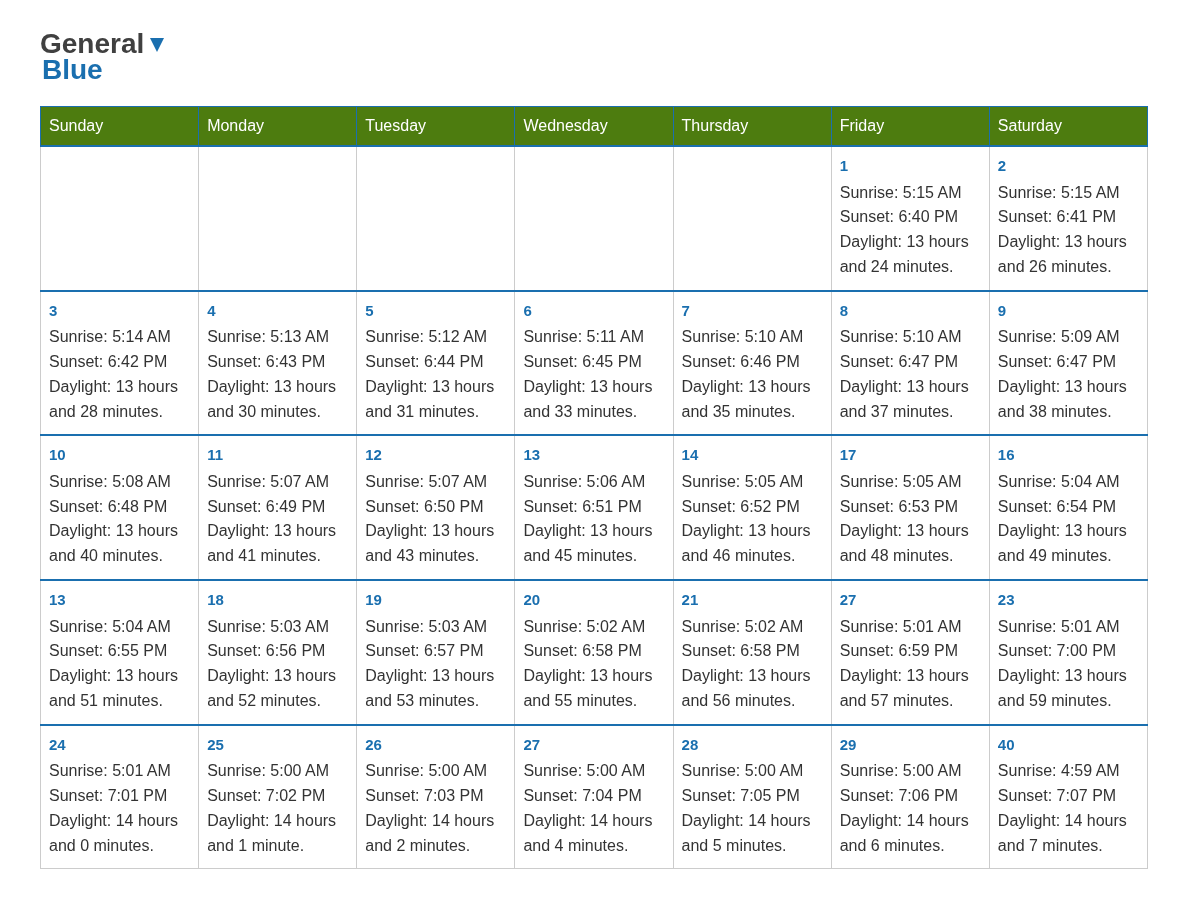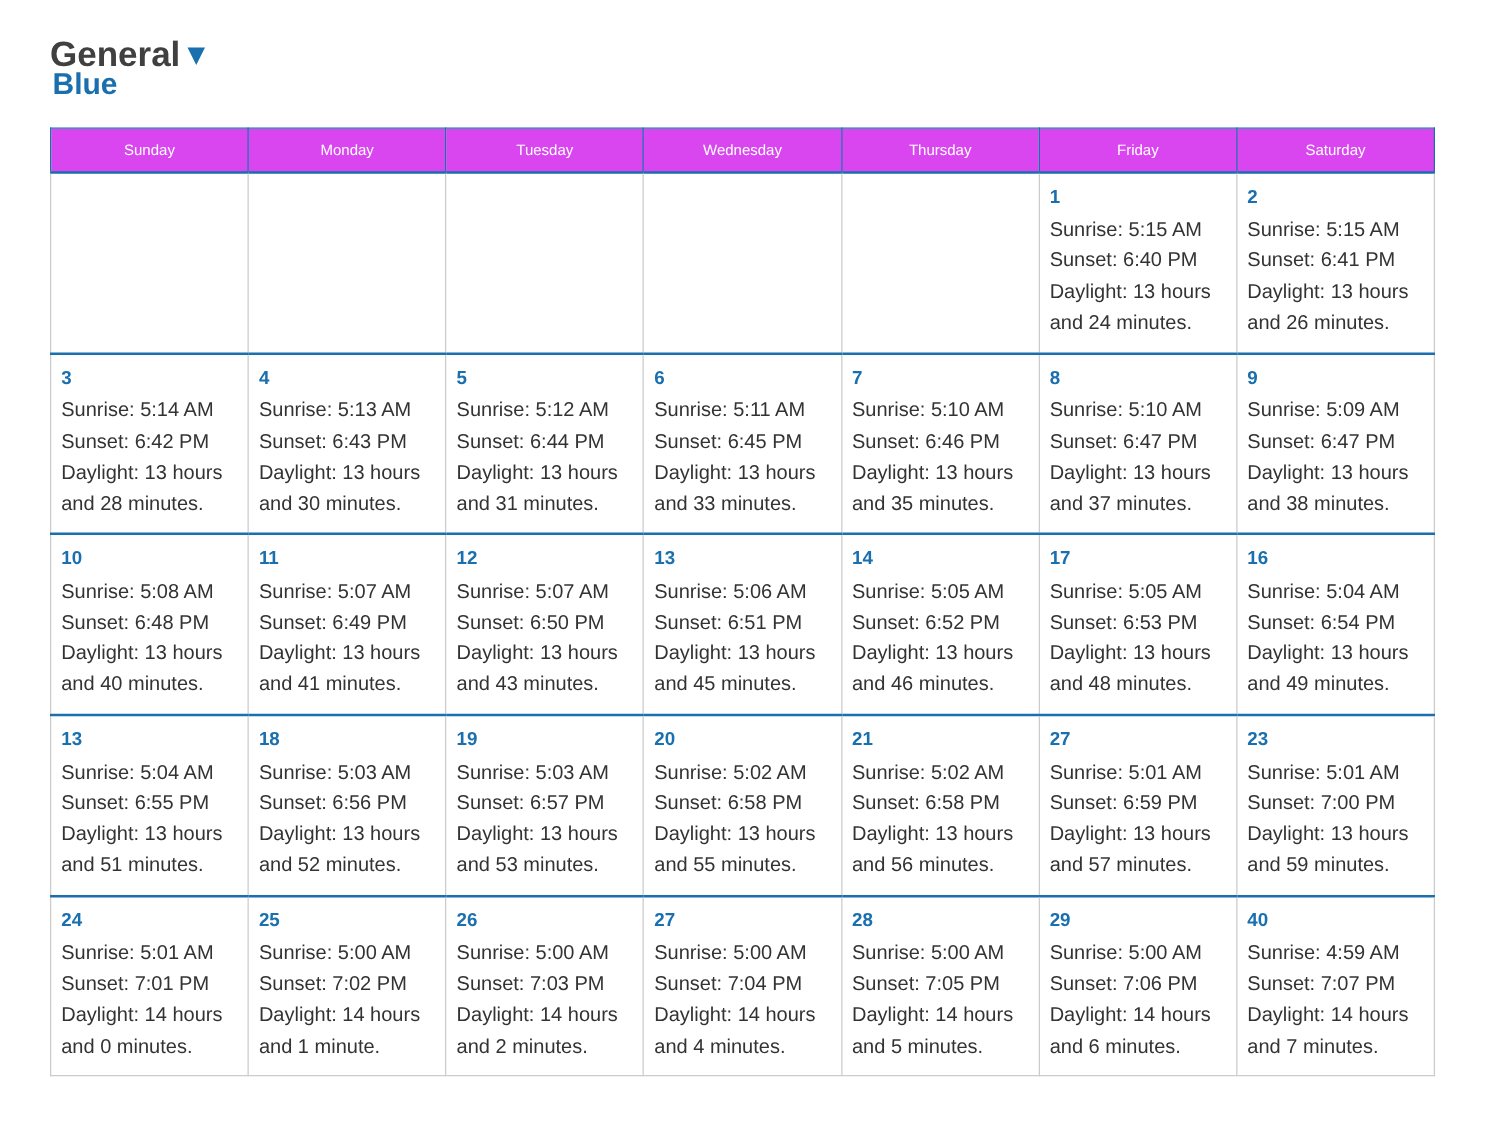--- a/index.html
+++ b/index.html
@@ -34,26 +34,26 @@
       font-size: 20px;
       color: #555;
       margin-top: 4px;
     }
     .calendar {
       width: 100%;
       border-collapse: collapse;
       border: 1px solid #aaa;
     }
     .calendar th {
-      background-color: #d946ef;
+      background-color: #4d7c0f;
       color: #fff;
-      font-size: 12px;
+      font-size: 16px;
       font-weight: normal;
       padding: 10px 8px;
-      text-align: center;
+      text-align: left;
       border: 1px solid #1a6faf;
     }
     .calendar td {
       vertical-align: top;
       padding: 8px 8px 10px 8px;
       border: 1px solid #ccc;
       width: 14.28%;
       min-height: 100px;
       font-size: 13px;
       color: #333;
@@ -82,21 +82,21 @@
 <body>
 
 <div class="header">
   <div class="logo">
     <div style="display:flex; align-items:center; line-height:1;">
       <span style="font-size:28px; font-weight:bold; color:#404040;">General</span>
       <svg width="22" height="22" viewBox="0 0 22 22" style="margin-left:2px; margin-top:2px;">
         <polygon points="4,4 18,4 11,18" fill="#1a6faf"></polygon>
       </svg>
     </div>
-    <div style="font-size:24px; font-weight:bold; color:#1a6faf; margin-top:-4px; margin-left:2px;">Blue</div>
+    <div style="font-size:28px; font-weight:bold; color:#1a6faf; margin-top:-4px; margin-left:2px;">Blue</div>
   </div>
   <div class="title-section">
     <div class="month-title"></div>
     <div class="location"></div>
   </div>
 </div>
 
 <table class="calendar">
   <thead>
     <tr>

